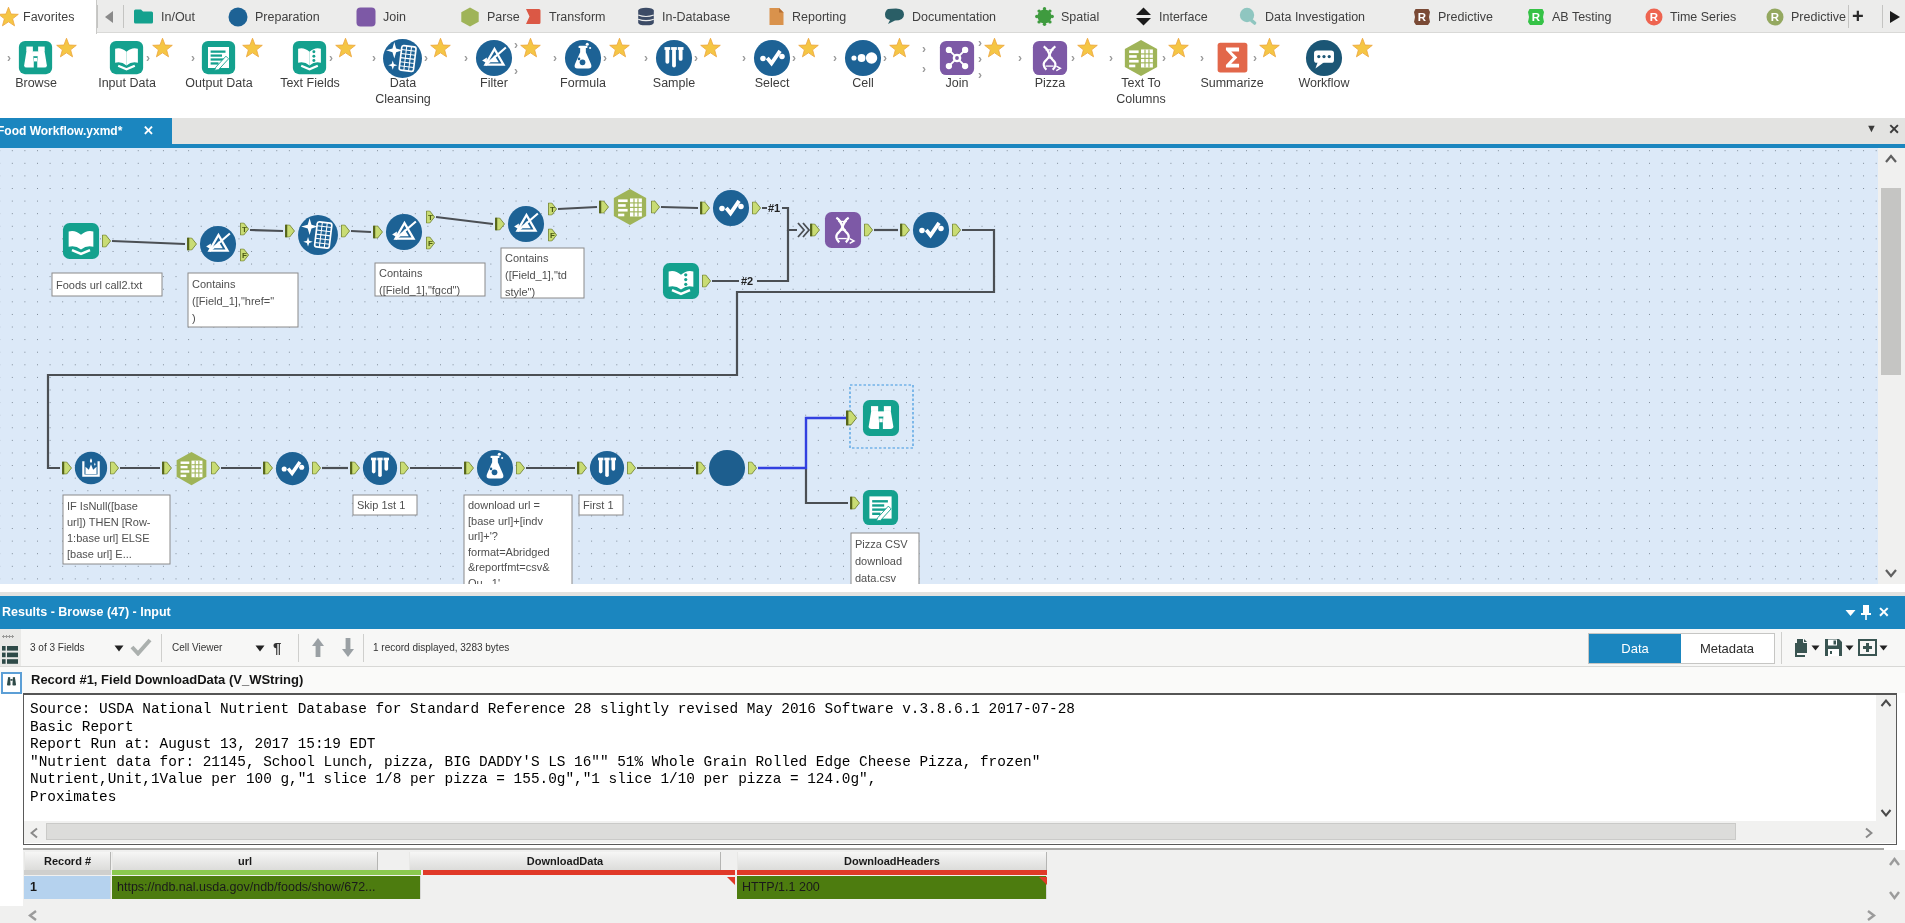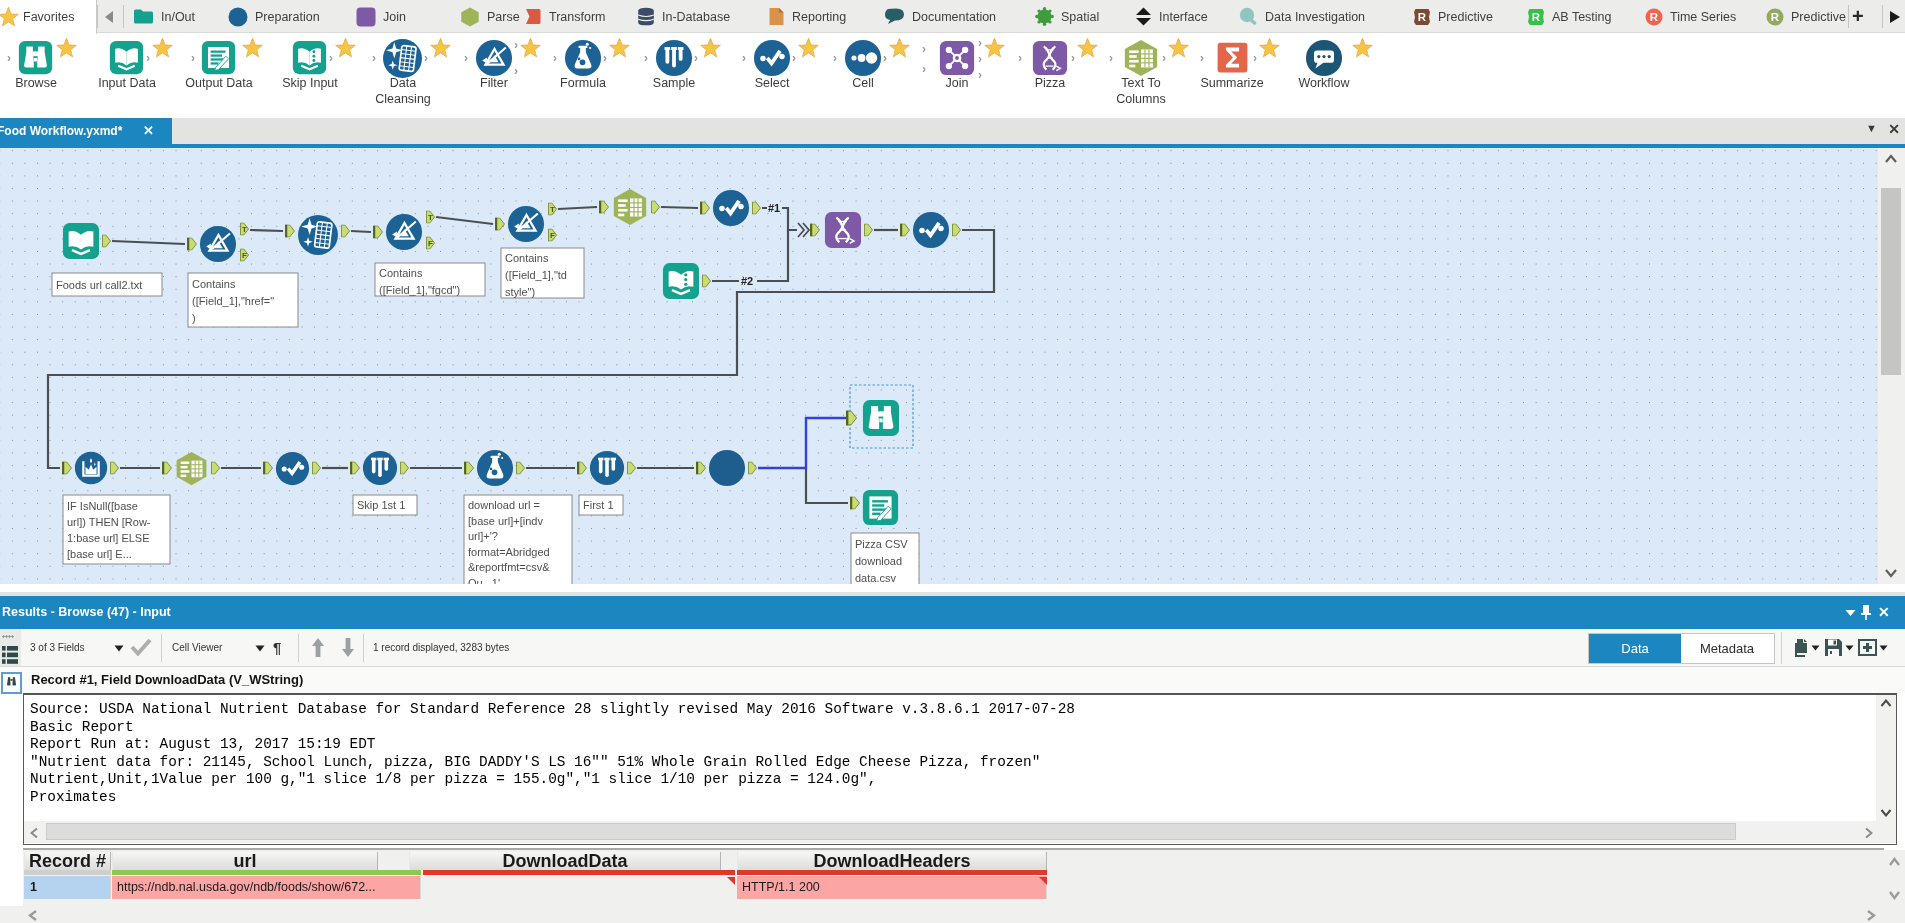--- a/index.html
+++ b/index.html
@@ -30,23 +30,23 @@
 #resgap2{position:absolute;left:0;top:592px;width:1905px;height:4px;background:#e2e2e0}
 #reshdr{position:absolute;left:0;top:596px;width:1905px;height:33px;background:#1b86bf;color:#fff;font-size:12.5px;font-weight:bold;line-height:33px}
 #restool{position:absolute;left:0;top:629px;width:1905px;height:38px;background:#f7f7f6}
 #restool .t{position:absolute;top:0;height:38px;line-height:38px;font-size:10px;color:#333;white-space:nowrap}
 #restool .vsep{position:absolute;top:5px;height:28px;width:1px;background:#cfcfcd}
 #lcol{position:absolute;left:0;top:629px;width:21px;height:38px;background:#e9e9e7}
 #recrow{position:absolute;left:0;top:667px;width:1905px;height:26px;background:#fafaf9}
 #rectitle{position:absolute;left:31px;top:0;height:26px;line-height:26px;font-size:13px;font-weight:bold;color:#141414}
 #textbox{position:absolute;left:23px;top:693px;width:1874px;height:152px;background:#fff;border:1px solid #5a5a5a;border-top:2px solid #555}
 #mono{position:absolute;left:6px;top:6px;font-family:"Liberation Mono",monospace;font-size:14.4px;line-height:17.5px;color:#000;white-space:pre}
-.grid-hdr{position:absolute;top:852px;height:18px;background:linear-gradient(#f6f6f5,#dcdcda);border-right:1px solid #b5b5b3;border-left:1px solid #e8e8e6;font-size:18px;font-weight:bold;color:#1a1a1a;text-align:center;line-height:18px}
+.grid-hdr{position:absolute;top:852px;height:18px;background:linear-gradient(#f6f6f5,#dcdcda);border-right:1px solid #b5b5b3;border-left:1px solid #e8e8e6;font-size:11px;font-weight:bold;color:#1a1a1a;text-align:center;line-height:18px}
 .stripe{position:absolute;top:870px;height:5px}
-.gcell{position:absolute;top:876px;height:23px;background:#fca5a5;font-size:12.5px;color:#1a1a1a;line-height:23px;white-space:nowrap;overflow:hidden;border-right:1px solid #d8d8d6}
+.gcell{position:absolute;top:876px;height:23px;background:#4d7c0f;font-size:12.5px;color:#1a1a1a;line-height:23px;white-space:nowrap;overflow:hidden;border-right:1px solid #d8d8d6}
 .corner{position:absolute;width:0;height:0;border-left:8px solid transparent;border-top:8px solid #e03928}
 </style></head>
 <body>
 <div id="app">
 <svg width="0" height="0" style="position:absolute">
       <defs>
 <symbol id="i-input" viewBox="0 0 40 40">
           <rect x="1" y="1" width="38" height="38" rx="7" fill="#14a18e"></rect>
           <path d="M7 10 Q14 8 20 13.5 L20 29 Q14 24 7 26 Z" fill="#fff"></path>
           <path d="M33 10 Q26 8 20 13.5 L20 29 Q26 24 33 26 Z" fill="#fff"></path>
@@ -320,21 +320,21 @@
         <div class="tlbl">Output Data</div>
       </div>
 <div class="tool" style="left:255px">
         <svg class="ticon" style="left:37px" width="35" height="35" viewBox="0 0 40 40">
           <use href="#i-textin"></use>
         </svg>
         <span class="chev" style="left:74px;top:17px">›</span>
         <svg class="tstar" style="left:80px" width="21" height="20" viewBox="0 0 20 19">
           <use href="#star"></use>
         </svg>
-        <div class="tlbl">Skip Input</div>
+        <div class="tlbl">Text Fields</div>
       </div>
 <div class="tool" style="left:348px">
         <span class="chev" style="left:24px;top:17px">›</span>
         <svg class="ticon" style="left:34px;top:5px" width="41" height="41" viewBox="0 0 40 40">
           <use href="#i-dc"></use>
         </svg>
         <span class="chev" style="left:76px;top:17px">›</span>
         <svg class="tstar" style="left:82px" width="21" height="20" viewBox="0 0 20 19">
           <use href="#star"></use>
         </svg>

